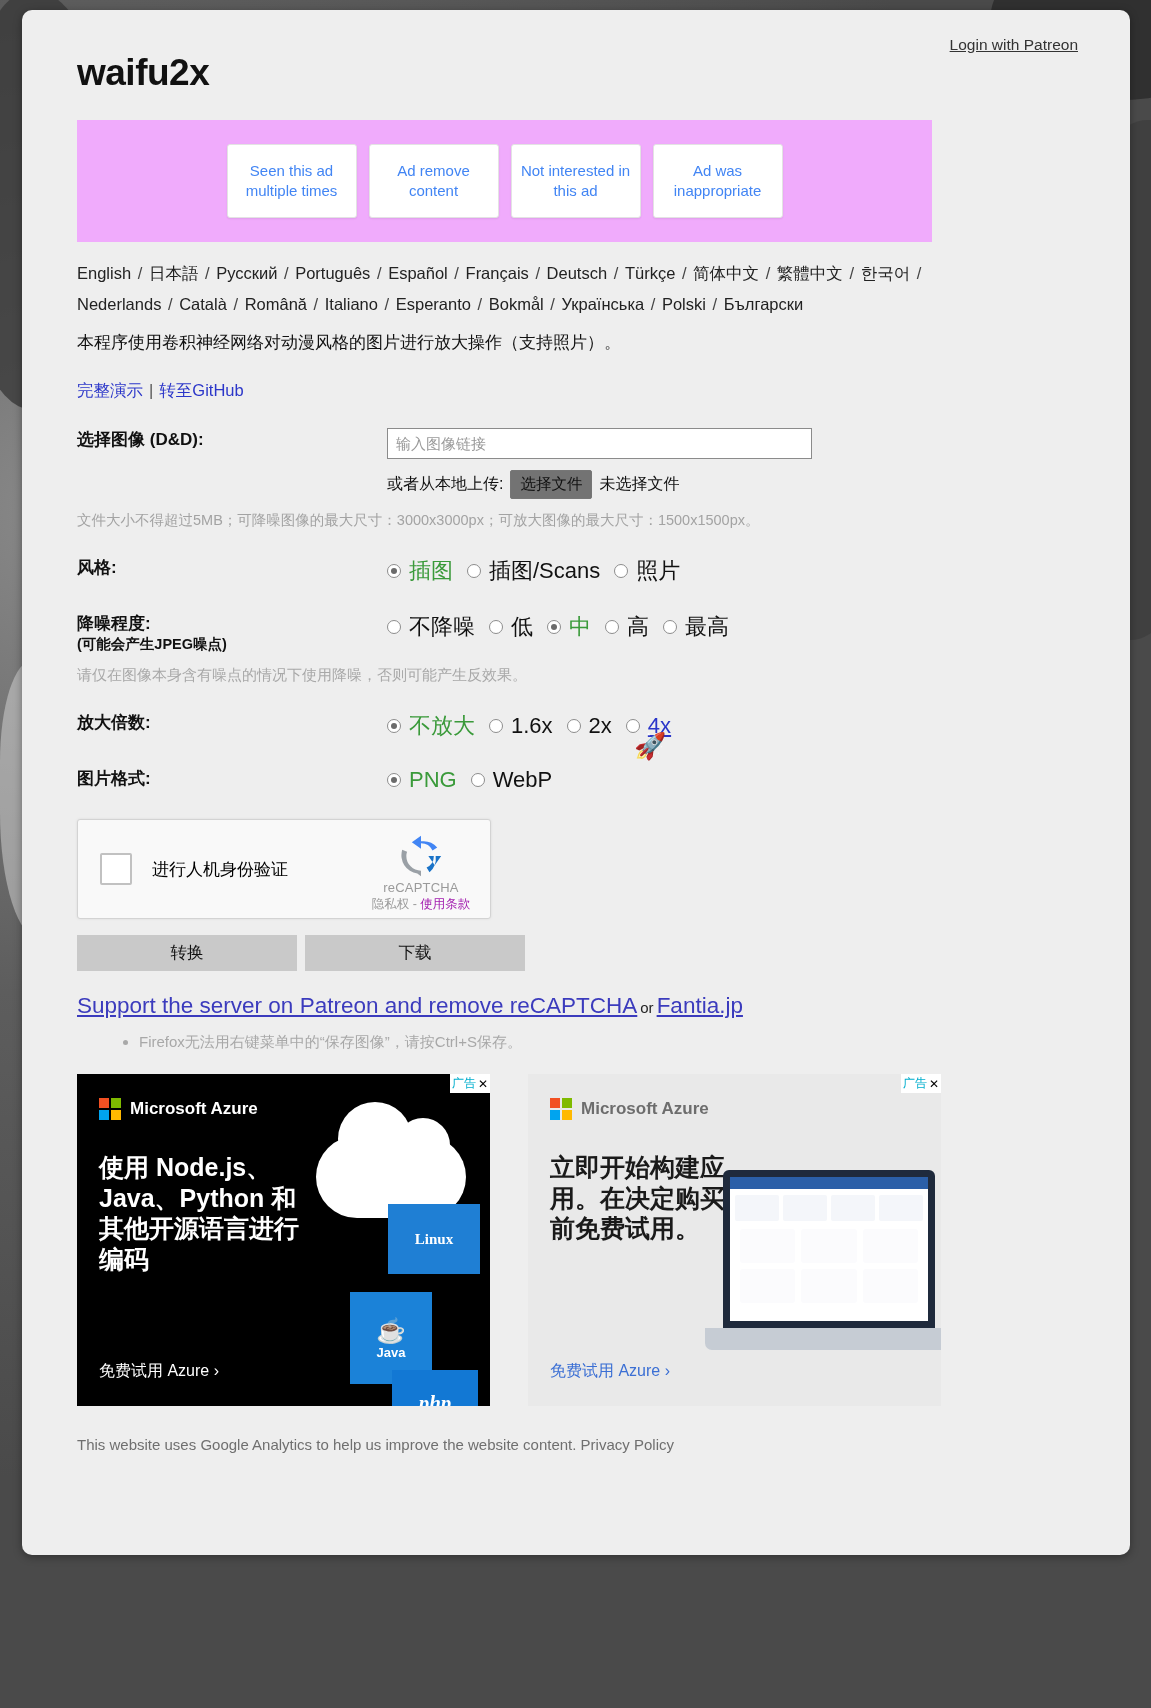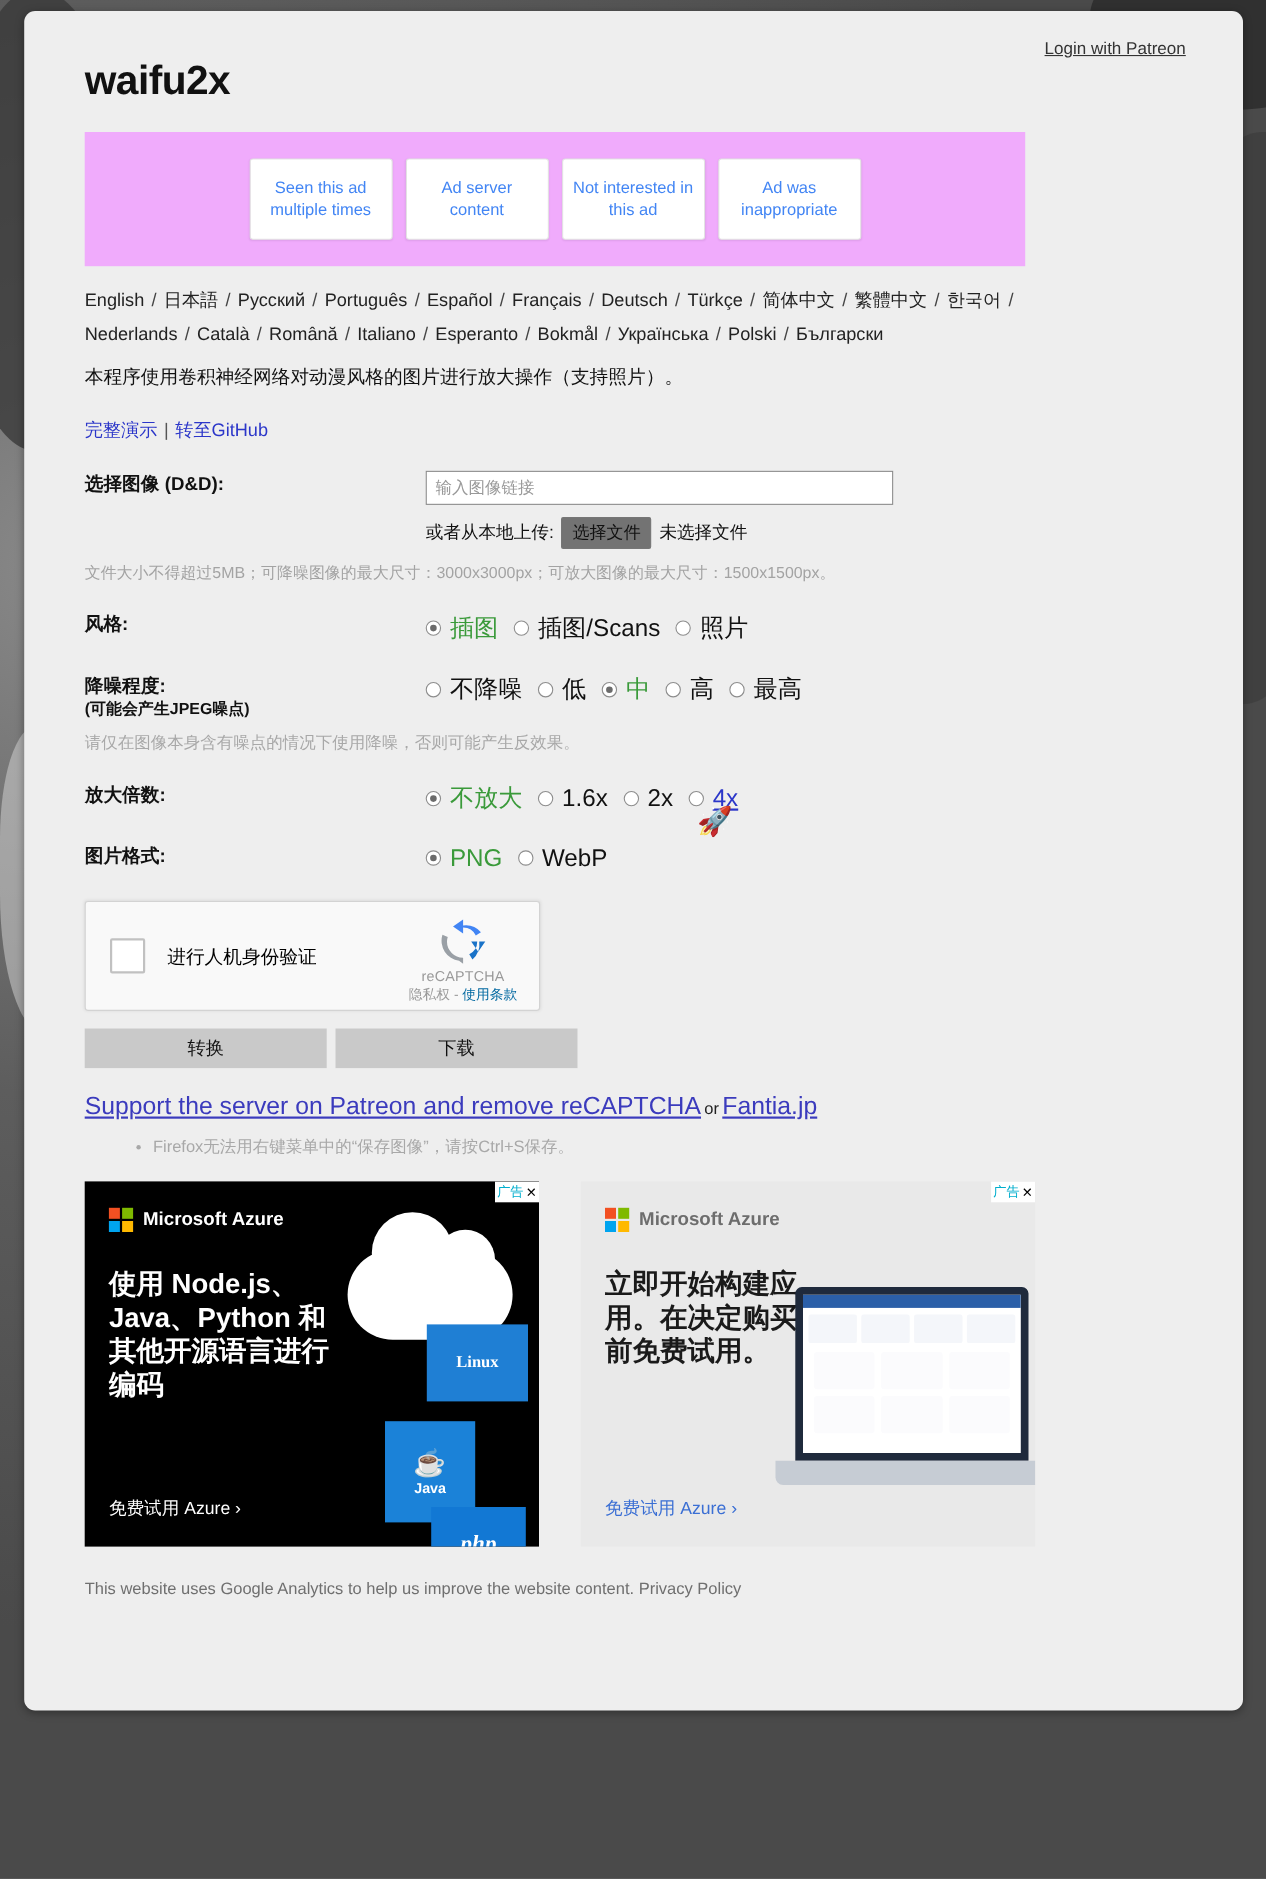--- a/index.html
+++ b/index.html
@@ -202,21 +202,21 @@
 
 <div id="page">
   <div class="inner">
 
     <a class="patreon-login" href="#">Login with Patreon</a>
 
     <h1 class="title">waifu2x</h1>
 
     <div class="adfeedback">
       <div class="adfb-btn">Seen this ad multiple times</div>
-      <div class="adfb-btn">Ad server content</div>
+      <div class="adfb-btn">Ad remove content</div>
       <div class="adfb-btn">Not interested in this ad</div>
       <div class="adfb-btn">Ad was inappropriate</div>
     </div>
 
     <div class="langs" id="langs"><a href="#" style="color: rgb(34, 34, 34); text-decoration: none;">English</a><span class="sep"> / </span><a href="#" style="color: rgb(34, 34, 34); text-decoration: none;">日本語</a><span class="sep"> / </span><a href="#" style="color: rgb(34, 34, 34); text-decoration: none;">Русский</a><span class="sep"> / </span><a href="#" style="color: rgb(34, 34, 34); text-decoration: none;">Português</a><span class="sep"> / </span><a href="#" style="color: rgb(34, 34, 34); text-decoration: none;">Español</a><span class="sep"> / </span><a href="#" style="color: rgb(34, 34, 34); text-decoration: none;">Français</a><span class="sep"> / </span><a href="#" style="color: rgb(34, 34, 34); text-decoration: none;">Deutsch</a><span class="sep"> / </span><a href="#" style="color: rgb(34, 34, 34); text-decoration: none;">Türkçe</a><span class="sep"> / </span><a href="#" style="color: rgb(34, 34, 34); text-decoration: none;">简体中文</a><span class="sep"> / </span><a href="#" style="color: rgb(34, 34, 34); text-decoration: none;">繁體中文</a><span class="sep"> / </span><a href="#" style="color: rgb(34, 34, 34); text-decoration: none;">한국어</a><span class="sep"> / </span><a href="#" style="color: rgb(34, 34, 34); text-decoration: none;">Nederlands</a><span class="sep"> / </span><a href="#" style="color: rgb(34, 34, 34); text-decoration: none;">Català</a><span class="sep"> / </span><a href="#" style="color: rgb(34, 34, 34); text-decoration: none;">Română</a><span class="sep"> / </span><a href="#" style="color: rgb(34, 34, 34); text-decoration: none;">Italiano</a><span class="sep"> / </span><a href="#" style="color: rgb(34, 34, 34); text-decoration: none;">Esperanto</a><span class="sep"> / </span><a href="#" style="color: rgb(34, 34, 34); text-decoration: none;">Bokmål</a><span class="sep"> / </span><a href="#" style="color: rgb(34, 34, 34); text-decoration: none;">Українська</a><span class="sep"> / </span><a href="#" style="color: rgb(34, 34, 34); text-decoration: none;">Polski</a><span class="sep"> / </span><a href="#" style="color: rgb(34, 34, 34); text-decoration: none;">Български</a></div>
 
     <div class="desc">本程序使用卷积神经网络对动漫风格的图片进行放大操作（支持照片）。</div>
 
     <div class="demolinks">
       <a href="#">完整演示</a><span class="bar">|</span><a href="#">转至GitHub</a>
@@ -338,21 +338,21 @@
             <path d="M24 8 V2 L14 9 l10 7 V10 a14 14 0 0 1 12.6 7.9 l5.1-3.2A20 20 0 0 0 24 8z" fill="#4285f4"></path>
             <path d="M40 24h6l-7 10-7-10h6a14 14 0 0 1-7.9 12.6l3.2 5.1A20 20 0 0 0 40 24z" fill="#1a73c8"></path>
             <path d="M8 24a16 16 0 0 0 16 16v6l-4-3a20 20 0 0 1-16.5-25.7l5.3 2.1A14 14 0 0 0 8 24z" fill="#9aa0a6"></path>
             <circle cx="24" cy="24" r="6" fill="#f9f9f9"></circle>
           </svg>
         </div>
         <div class="rc-name">reCAPTCHA</div>
         <div class="rc-terms">
           <a href="#" style="color:#9a9a9a;text-decoration:none">隐私权</a>
           <span>-</span>
-          <a href="#" style="color:#0369a1;text-decoration:none">使用条款</a>
+          <a href="#" style="color:#a21caf;text-decoration:none">使用条款</a>
         </div>
       </div>
     </div>
 
     <div class="btnrow">
       <button class="gbtn">转换</button>
       <button class="gbtn">下载</button>
     </div>
 
     <div class="supportline">

